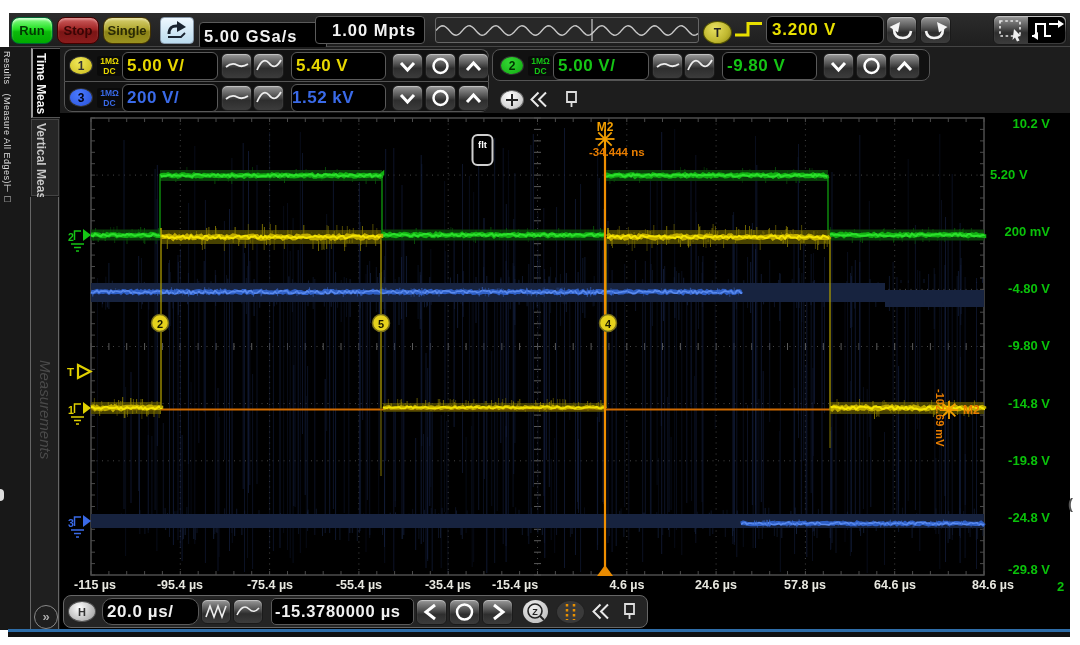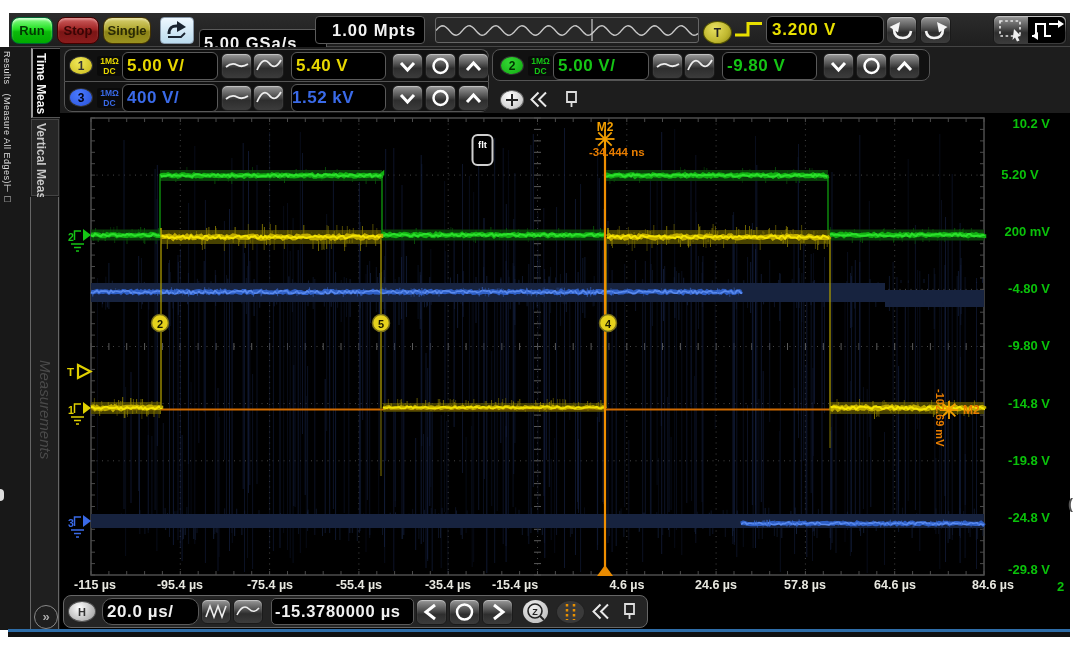--- a/index.html
+++ b/index.html
@@ -12,21 +12,21 @@
   <div style="position:absolute;left:2px;top:4px;width:42px;height:27px;border-radius:8px;background:linear-gradient(#8dff8d,#21e021 45%,#0bb80b 55%,#0a0);border:1px solid #063;box-shadow:inset 0 2px 2px rgba(255,255,255,.6);color:#033803;font-size:13px;font-weight:bold;text-align:center;line-height:26px">Run</div>
   <div style="position:absolute;left:48px;top:4px;width:42px;height:27px;border-radius:8px;background:linear-gradient(#d06060,#a02525 45%,#7a1515 55%,#8a1c1c);border:1px solid #400;box-shadow:inset 0 2px 2px rgba(255,255,255,.3);color:#3a0505;font-size:13px;font-weight:bold;text-align:center;line-height:26px">Stop</div>
   <div style="position:absolute;left:94px;top:4px;width:48px;height:27px;border-radius:9px;background:linear-gradient(#d8d070,#b0a830 45%,#8a8215 55%,#9a9220);border:1px solid #430;box-shadow:inset 0 2px 2px rgba(255,255,255,.35);color:#2a2a05;font-size:13px;font-weight:bold;text-align:center;line-height:26px">Single</div>
   <div style="position:absolute;left:151px;top:4px;width:34px;height:27px;border-radius:4px;background:linear-gradient(#eef8ff,#bcdcee);border:1px solid #89a;overflow:hidden">
     <svg width="32" height="25">
         <path d="M8 16 Q8 7 17 8" fill="none" stroke="#1a2430" stroke-width="3"></path>
         <polygon points="16,3 25,9 16,14" fill="#1a2430"></polygon>
         <path d="M7 19 L20 19 L24 15" fill="none" stroke="#1a2430" stroke-width="1.8"></path>
       </svg>
   </div>
-  <div class="bx" style="left:190px;top:16px;width:128px;height:28px">
+  <div class="bx" style="left:190px;top:9px;width:128px;height:28px">
       <span style="color:#f2f2f2;font-size:16.5px;font-weight:bold;margin-left:4px;letter-spacing:1px">5.00 GSa/s</span>
     </div>
   <div class="bx" style="left:306px;top:3px;width:110px;height:28px">
       <span style="color:#f2f2f2;font-size:16.5px;font-weight:bold;margin-left:16px;letter-spacing:1px">1.00 Mpts</span>
     </div>
   <div class="bx" style="left:426px;top:4px;width:264px;height:26px;border-radius:3px;background:#282828;border-color:#666">
     <svg width="262" height="24">
         <path d="M0 12.5L0 12.5 L2 10.3 L4 8.6 L6 7.8 L8 8.0 L10 9.2 L12 11.1 L14 13.3 L16 15.4 L18 16.8 L20 17.3 L22 16.7 L24 15.2 L26 13.1 L28 10.8 L30 9.0 L32 7.9 L34 7.8 L36 8.8 L38 10.6 L40 12.8 L42 14.9 L44 16.6 L46 17.3 L48 16.9 L50 15.6 L52 13.6 L54 11.4 L56 9.4 L58 8.1 L60 7.7 L62 8.4 L64 10.1 L66 12.2 L68 14.4 L70 16.2 L72 17.2 L74 17.1 L76 16.0 L78 14.2 L80 11.9 L82 9.8 L84 8.3 L86 7.7 L88 8.2 L90 9.6 L92 11.7 L94 13.9 L96 15.8 L98 17.0 L100 17.2 L102 16.4 L104 14.7 L106 12.5 L108 10.3 L110 8.6 L112 7.8 L114 8.0 L116 9.2 L118 11.1 L120 13.3 L122 15.4 L124 16.8 L126 17.3 L128 16.7 L130 15.2 L132 13.1 L134 10.8 L136 9.0 L138 7.9 L140 7.8 L142 8.8 L144 10.6 L146 12.8 L148 14.9 L150 16.6 L152 17.3 L154 16.9 L156 15.6 L158 13.6 L160 11.4 L162 9.4 L164 8.1 L166 7.7 L168 8.4 L170 10.1 L172 12.2 L174 14.4 L176 16.2 L178 17.2 L180 17.1 L182 16.0 L184 14.2 L186 11.9 L188 9.8 L190 8.3 L192 7.7 L194 8.2 L196 9.6 L198 11.7 L200 13.9 L202 15.8 L204 17.0 L206 17.2 L208 16.4 L210 14.7 L212 12.5 L214 10.3 L216 8.6 L218 7.8 L220 8.0 L222 9.2 L224 11.1 L226 13.3 L228 15.4 L230 16.8 L232 17.3 L234 16.7 L236 15.2 L238 13.1 L240 10.8 L242 9.0 L244 7.9 L246 7.8 L248 8.8 L250 10.6 L252 12.8 L254 14.9 L256 16.6 L258 17.3 L260 16.9 L262 15.6" fill="none" stroke="#c8c8c8" stroke-width="1.4"></path>
         <line x1="156" y1="1" x2="156" y2="23" stroke="#ccc" stroke-width="1.2"></line>
       </svg>
@@ -102,21 +102,21 @@
     </svg></div>
 <div class="btn" style="left:425px;top:53px;width:31px;height:26px"><svg width="29" height="24">
       <circle cx="14.5" cy="12" r="7" fill="none" stroke="#fff" stroke-width="2.5"></circle>
     </svg></div>
 <div class="btn" style="left:458px;top:53px;width:31px;height:26px"><svg width="29" height="24">
       <polyline points="8,16 14.5,9 21,16" fill="none" stroke="#fff" stroke-width="3"></polyline>
     </svg></div>
 <div style="position:absolute;left:69px;top:88px;width:24px;height:19px;border-radius:50%;background:radial-gradient(circle at 40% 30%,#4a7aff,#2952d8);border:1px solid #333;color:#001;font-size:12px;font-weight:bold;text-align:center;line-height:18px">3</div>
 <div style="position:absolute;left:97px;top:88px;width:25px;height:20px;background:#0a0a0a;border-radius:3px;color:#3a6ae8;font-size:8.5px;font-weight:bold;text-align:center;line-height:9.5px;padding-top:1px">1MΩ<br>DC</div>
 <div class="bx" style="left:122px;top:84px;width:96px;height:28px;border-radius:6px">
-    <span style="color:#3a6ae8;font-size:17px;font-weight:bold;margin-left:4px;letter-spacing:0.5px;white-space:nowrap">400 V/</span>
+    <span style="color:#3a6ae8;font-size:17px;font-weight:bold;margin-left:4px;letter-spacing:0.5px;white-space:nowrap">200 V/</span>
   </div>
 <div class="btn" style="left:221px;top:85px;width:31px;height:26px"><svg width="29" height="24">
       <path d="M4 13 Q10 8 15 11 Q20 14 26 10" fill="none" stroke="#eee" stroke-width="1.8"></path>
     </svg></div>
 <div class="btn" style="left:253px;top:85px;width:31px;height:26px"><svg width="29" height="24">
       <path d="M3 16 Q9 2 15 9 Q21 17 27 6" fill="none" stroke="#eee" stroke-width="1.8"></path>
     </svg></div>
 <div class="bx" style="left:291px;top:84px;width:95px;height:28px;border-radius:6px">
     <span style="color:#3a6ae8;font-size:17px;font-weight:bold;margin-left:0;letter-spacing:0.5px;white-space:nowrap">1.52 kV</span>
   </div>
@@ -1758,21 +1758,21 @@
       <polyline points="74.5,526 74.5,517 81,517" fill="none" stroke="#3a6ae8" stroke-width="1.5"></polyline>
       <polygon points="83,515 91,521 83,527" fill="#3a6ae8"></polygon>
       <line x1="71" y1="530" x2="84" y2="530" stroke="#3a6ae8" stroke-width="1.5"></line>
       <line x1="74" y1="533.5" x2="81" y2="533.5" stroke="#3a6ae8" stroke-width="1.5"></line>
       <line x1="76" y1="537" x2="79" y2="537" stroke="#3a6ae8" stroke-width="1.5"></line>
       <text x="67" y="376" fill="#e0d000" font-size="11.5" font-weight="bold">T</text>
       <polygon points="78,365 90.5,371.5 78,378" fill="#000" stroke="#e0d000" stroke-width="2.2"></polygon>
     </g>
   </svg>
 <div style="position:absolute;left:990px;top:116px;width:60px;text-align:right;color:#0ac10a;font-size:13px;font-weight:bold;white-space:nowrap">10.2 V</div>
-<div style="position:absolute;left:990px;top:167px;width:60px;text-align:center;color:#0ac10a;font-size:13px;font-weight:bold;white-space:nowrap">5.20 V</div>
+<div style="position:absolute;left:990px;top:167px;width:60px;text-align:left;color:#0ac10a;font-size:13px;font-weight:bold;white-space:nowrap">5.20 V</div>
 <div style="position:absolute;left:990px;top:224px;width:60px;text-align:right;color:#0ac10a;font-size:13px;font-weight:bold;white-space:nowrap">200 mV</div>
 <div style="position:absolute;left:990px;top:281px;width:60px;text-align:right;color:#0ac10a;font-size:13px;font-weight:bold;white-space:nowrap">-4.80 V</div>
 <div style="position:absolute;left:990px;top:338px;width:60px;text-align:right;color:#0ac10a;font-size:13px;font-weight:bold;white-space:nowrap">-9.80 V</div>
 <div style="position:absolute;left:990px;top:396px;width:60px;text-align:right;color:#0ac10a;font-size:13px;font-weight:bold;white-space:nowrap">-14.8 V</div>
 <div style="position:absolute;left:990px;top:453px;width:60px;text-align:right;color:#0ac10a;font-size:13px;font-weight:bold;white-space:nowrap">-19.8 V</div>
 <div style="position:absolute;left:990px;top:510px;width:60px;text-align:right;color:#0ac10a;font-size:13px;font-weight:bold;white-space:nowrap">-24.8 V</div>
 <div style="position:absolute;left:990px;top:562px;width:60px;text-align:right;color:#0ac10a;font-size:13px;font-weight:bold;white-space:nowrap">-29.8 V</div>
 <div style="position:absolute;left:50px;top:578px;width:90px;text-align:center;color:#e8e8e0;font-size:12.5px;font-weight:bold;white-space:nowrap">-115 µs</div>
 <div style="position:absolute;left:135px;top:578px;width:90px;text-align:center;color:#e8e8e0;font-size:12.5px;font-weight:bold;white-space:nowrap">-95.4 µs</div>
 <div style="position:absolute;left:225px;top:578px;width:90px;text-align:center;color:#e8e8e0;font-size:12.5px;font-weight:bold;white-space:nowrap">-75.4 µs</div>

